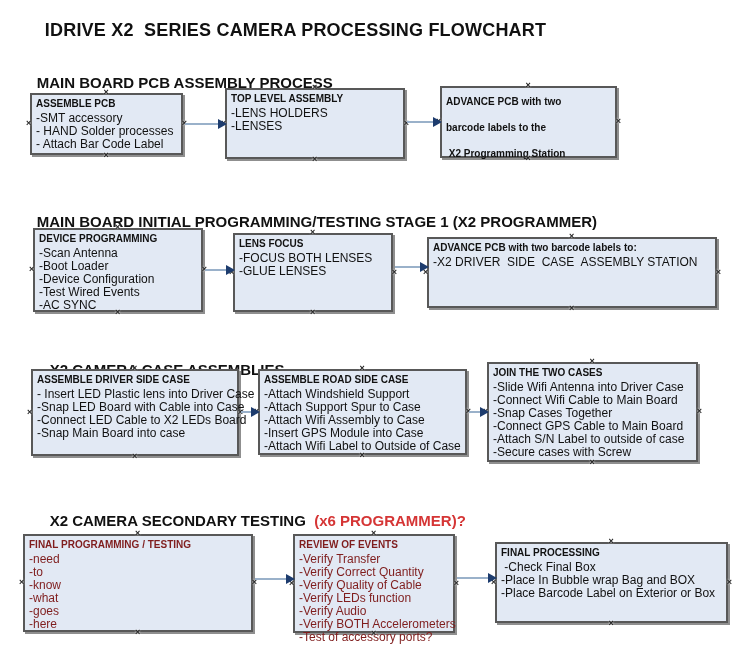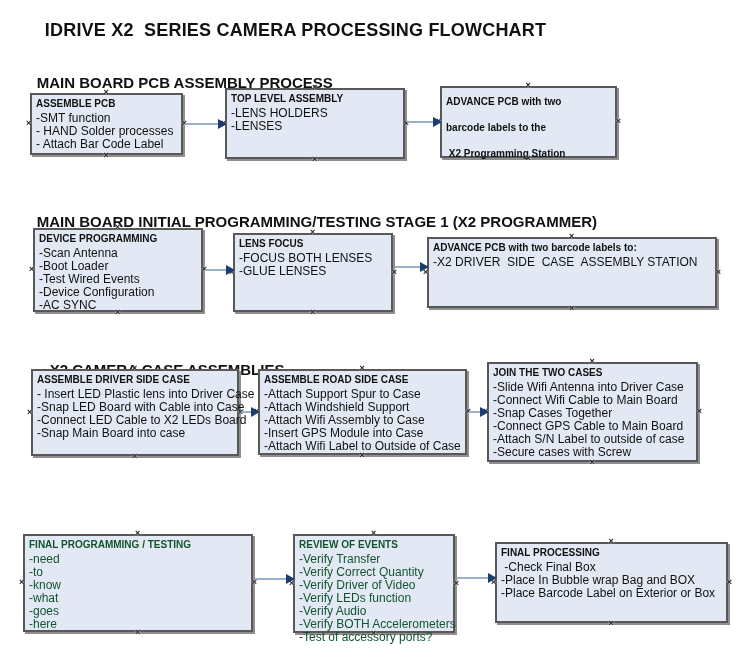--- a/index.html
+++ b/index.html
@@ -10,21 +10,21 @@
   .sec-header{position:absolute;font-size:15px;font-weight:bold;white-space:pre;}
   .sec-h1{left:20px;top:57px;}
   .sec-h2{left:20px;top:196px;}
   .sec-h3{left:33px;top:344px;}
   .sec-h4{left:33px;top:495px;}
   .hdr-red{color:#d53535;}
   .box{position:absolute;background:#e2e9f4;border:2px solid #585858;
        box-shadow:2px 2px 0 #8f8f8f;padding:1px 4px;font-size:12px;box-sizing:border-box;}
   .box-title{font-weight:bold;font-size:10px;line-height:16px;white-space:pre;}
   .box-line{line-height:13px;white-space:pre;}
-  .red .box-title,.red .box-line{color:#14532d;}
+  .red .box-title,.red .box-line{color:#7f1d1d;}
   .b-a{left:30px;top:93px;width:153px;height:62px;}
   .b-b{left:225px;top:88px;width:180px;height:71px;}
   .b-c{left:440px;top:86px;width:177px;height:72px;}
   .b-c .box-title{line-height:26px;font-size:10px;}
   .b-d{left:33px;top:228px;width:170px;height:84px;}
   .b-e{left:233px;top:233px;width:160px;height:79px;}
   .b-f{left:427px;top:237px;width:290px;height:71px;}
   .b-g{left:31px;top:369px;width:208px;height:87px;}
   .b-h{left:258px;top:369px;width:209px;height:86px;}
   .b-i{left:487px;top:362px;width:211px;height:100px;}
@@ -59,25 +59,28 @@
 
   <div class="sec-header sec-h1">
     <span>MAIN BOARD PCB ASSEMBLY PROCESS</span>
   </div>
   <div class="sec-header sec-h2">
     <span>MAIN BOARD INITIAL PROGRAMMING/TESTING STAGE 1 (X2 PROGRAMMER)</span>
   </div>
   <div class="sec-header sec-h3">
     <span>X2 CAMERA CASE ASSEMBLIES</span>
   </div>
+  <div class="sec-header sec-h4">
+    <span>X2 CAMERA SECONDARY TESTING </span><span class="hdr-red"> (x6 PROGRAMMER)?</span>
+  </div>
 
   <div class="box b-a">
     <div class="box-title">ASSEMBLE PCB</div>
     <div class="box-lines">
-        <div class="box-line">-SMT function</div>
+        <div class="box-line">-SMT accessory</div>
         <div class="box-line">- HAND Solder processes</div>
         <div class="box-line">- Attach Bar Code Label</div>
       </div>
   <span class="hx hx-t">×</span>
       <span class="hx hx-b">×</span>
       <span class="hx hx-l">×</span>
       <span class="hx hx-r">×</span>
     </div>
   <div class="box b-b">
     <div class="box-title">TOP LEVEL ASSEMBLY</div>
@@ -98,22 +101,22 @@
       <span class="hx hx-b">×</span>
       <span class="hx hx-l">×</span>
       <span class="hx hx-r">×</span>
     </div>
 
   <div class="box b-d">
     <div class="box-title">DEVICE PROGRAMMING</div>
     <div class="box-lines">
         <div class="box-line">-Scan Antenna</div>
         <div class="box-line">-Boot Loader</div>
+        <div class="box-line">-Device Configuration</div>
         <div class="box-line">-Test Wired Events</div>
-        <div class="box-line">-Device Configuration</div>
         <div class="box-line">-AC SYNC</div>
       </div>
   <span class="hx hx-t">×</span>
       <span class="hx hx-b">×</span>
       <span class="hx hx-l">×</span>
       <span class="hx hx-r">×</span>
     </div>
   <div class="box b-e">
     <div class="box-title">LENS FOCUS</div>
     <div class="box-lines">
@@ -145,22 +148,22 @@
         <div class="box-line">-Snap Main Board into case</div>
       </div>
   <span class="hx hx-t">×</span>
       <span class="hx hx-b">×</span>
       <span class="hx hx-l">×</span>
       <span class="hx hx-r">×</span>
     </div>
   <div class="box b-h">
     <div class="box-title">ASSEMBLE ROAD SIDE CASE</div>
     <div class="box-lines">
+        <div class="box-line">-Attach Windshield Support</div>
         <div class="box-line">-Attach Support Spur to Case</div>
-        <div class="box-line">-Attach Windshield Support</div>
         <div class="box-line">-Attach Wifi Assembly to Case</div>
         <div class="box-line">-Insert GPS Module into Case</div>
         <div class="box-line">-Attach Wifi Label to Outside of Case</div>
       </div>
   <span class="hx hx-t">×</span>
       <span class="hx hx-b">×</span>
       <span class="hx hx-l">×</span>
       <span class="hx hx-r">×</span>
     </div>
   <div class="box b-i">
@@ -192,21 +195,21 @@
   <span class="hx hx-t">×</span>
       <span class="hx hx-b">×</span>
       <span class="hx hx-l">×</span>
       <span class="hx hx-r">×</span>
     </div>
   <div class="box b-k red">
     <div class="box-title">REVIEW OF EVENTS</div>
     <div class="box-lines">
         <div class="box-line">-Verify Transfer</div>
         <div class="box-line">-Verify Correct Quantity</div>
-        <div class="box-line">-Verify Driver of Video</div>
+        <div class="box-line">-Verify Quality of Cable</div>
         <div class="box-line">-Verify LEDs function</div>
         <div class="box-line">-Verify Audio</div>
         <div class="box-line">-Verify BOTH Accelerometers</div>
         <div class="box-line">-Test of accessory ports?</div>
       </div>
   <span class="hx hx-t">×</span>
       <span class="hx hx-b">×</span>
       <span class="hx hx-l">×</span>
       <span class="hx hx-r">×</span>
     </div>

